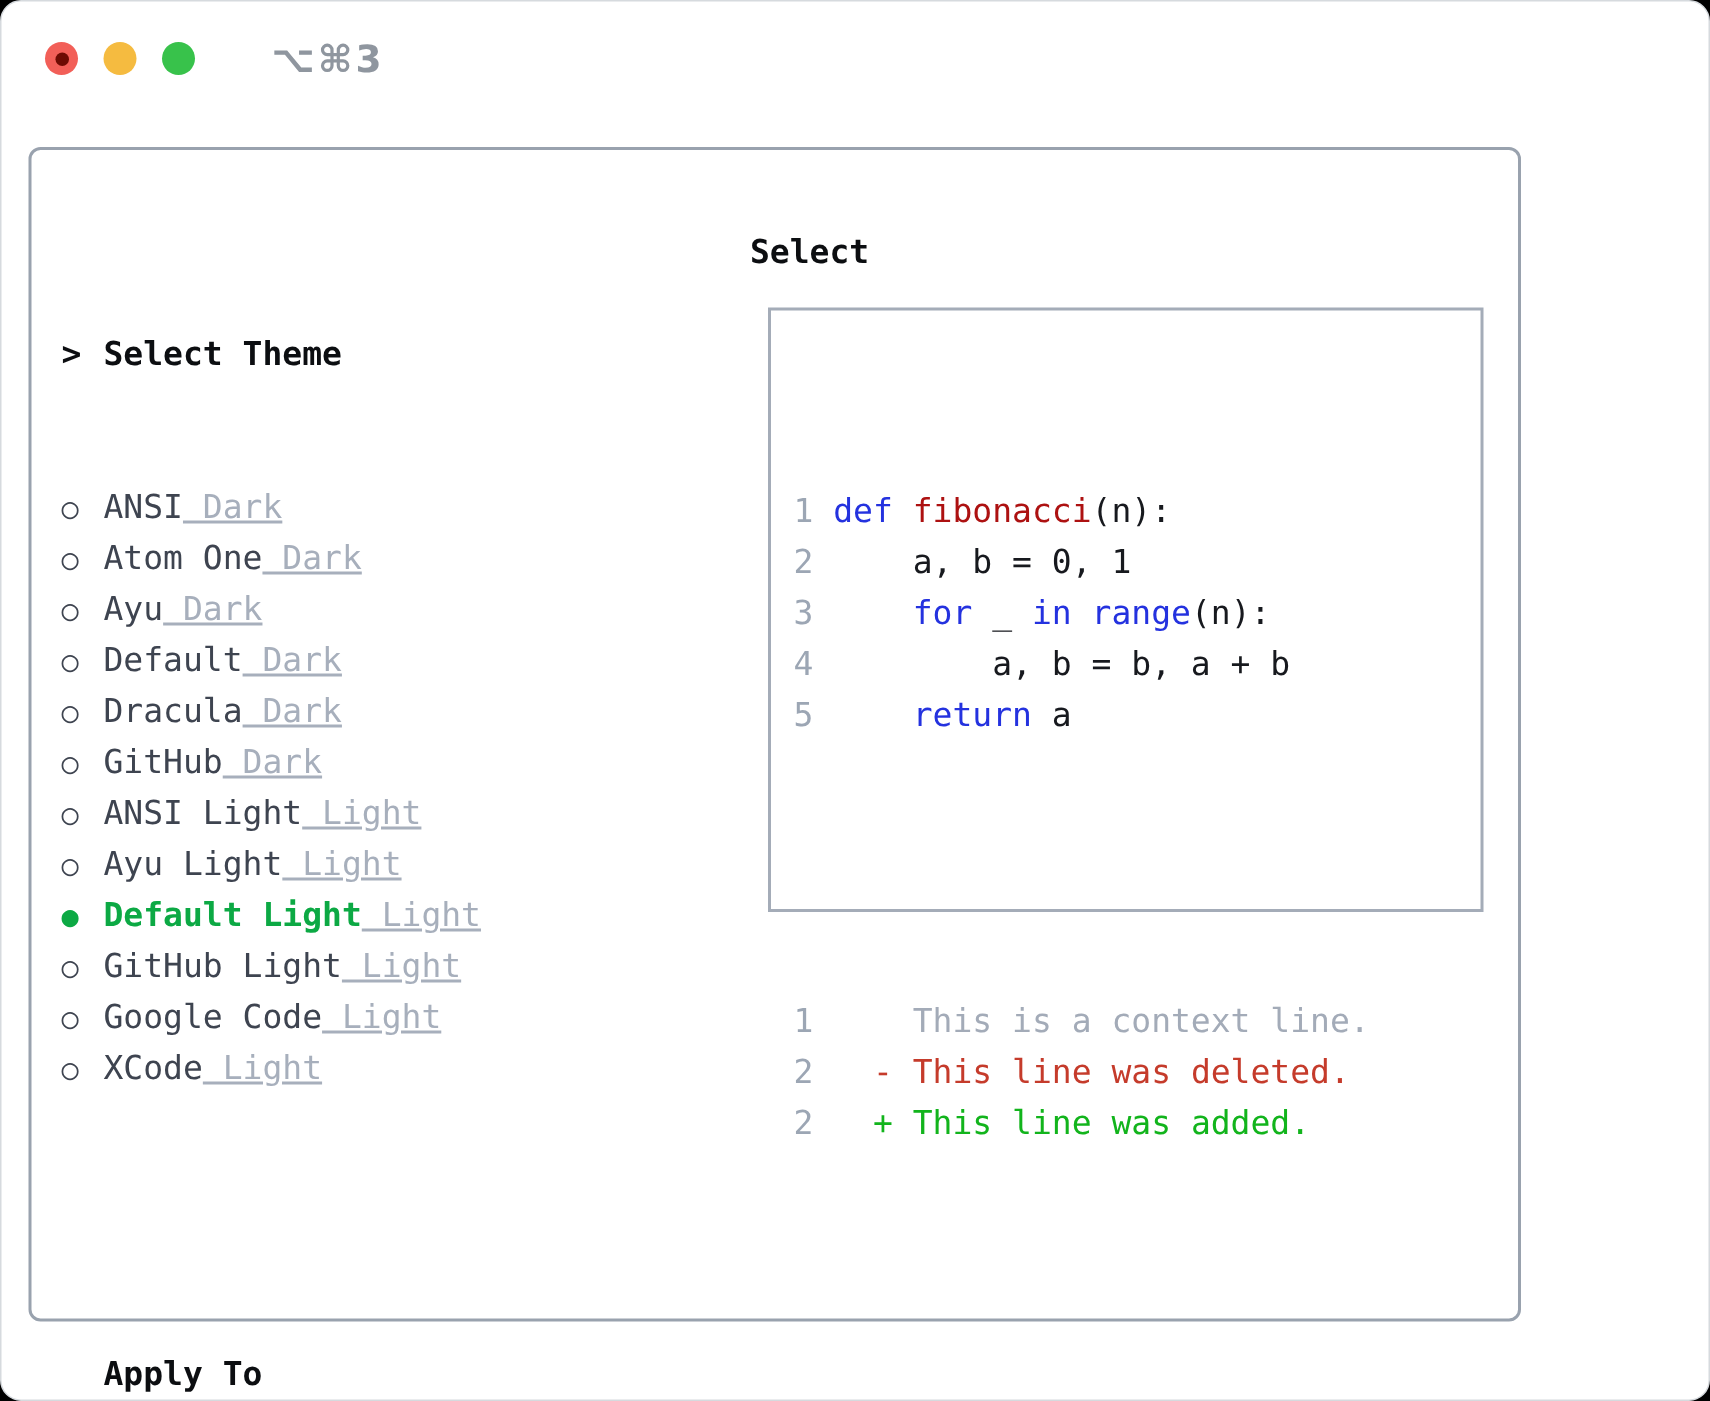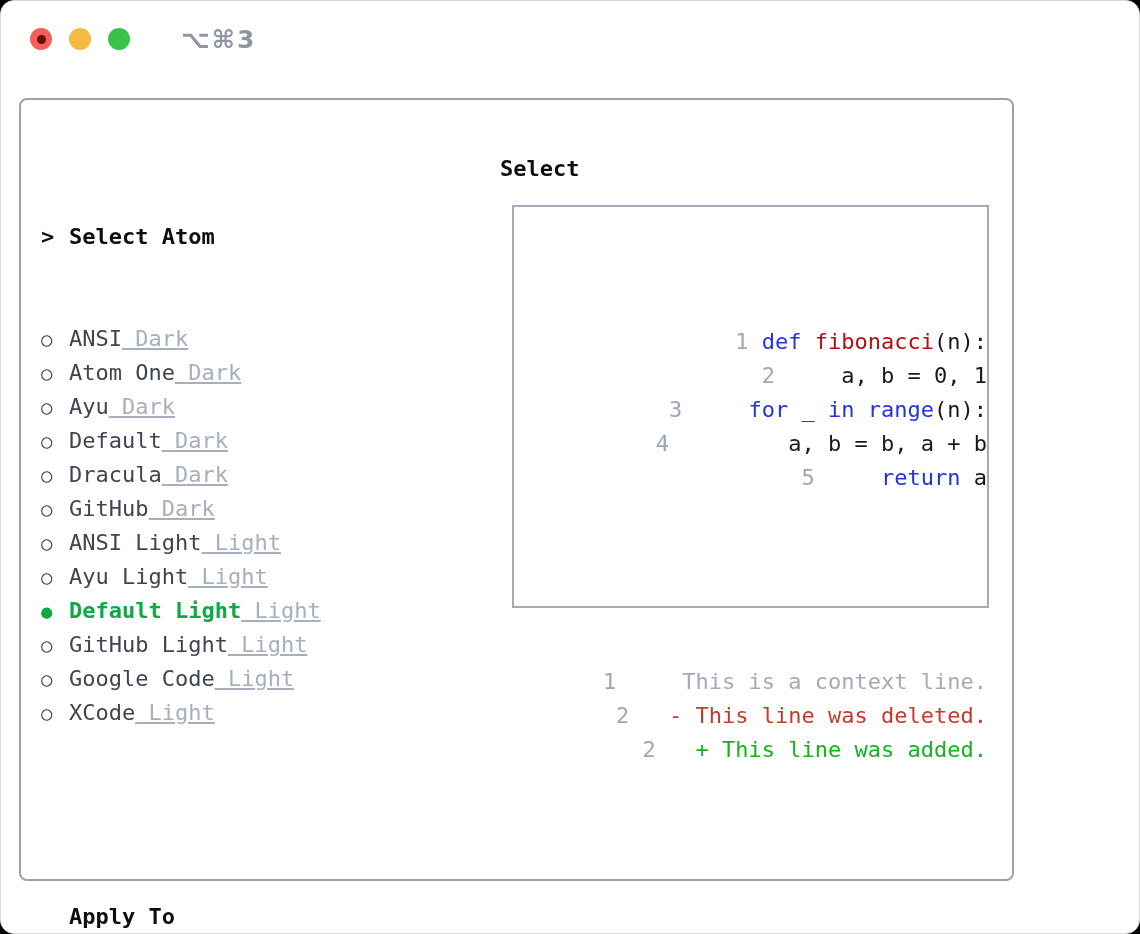--- a/index.html
+++ b/index.html
@@ -31,21 +31,21 @@
   .nm.sel{color:var(--green);font-weight:bold;}
   .tag{color:var(--tag);text-decoration:underline;}
   .spacer{height:34px;}
 
   .preview-title{position:absolute;left:479px;top:52px;font-size:22px;line-height:34px;font-weight:700;color:var(--headerc);}
   .preview-box{
     position:absolute;left:491px;top:105px;width:477px;height:403px;
     border:2px solid #a4acb8;background:#fff;
     padding:50px 0 0 15px;font-size:22px;line-height:34px;white-space:pre;
   }
-  .cline{height:34px;text-align:right;}
+  .cline{height:34px;}
   .ln{color:var(--num);}
   .c-kw{color:var(--kw);}
   .c-fn{color:var(--fn);}
   .c-plain{color:var(--plain);}
   .c-ctx{color:var(--ctx);}
   .c-del{color:var(--del);}
   .c-add{color:var(--add);}
 </style>
 </head>
 <body>
@@ -55,21 +55,21 @@
     <span class="dot red">
         <span class="dot-inner"></span>
       </span>
     <span class="dot yellow"></span>
     <span class="dot green"></span>
     <span class="win-title">⌥⌘3</span>
   </div>
 
   <div class="panel">
     <div class="left-col">
-      <div class="tline"><span class="marker hdr">&gt;</span><span class="hdr">Select Atom</span></div>
+      <div class="tline"><span class="marker hdr">&gt;</span><span class="hdr">Select Theme</span></div>
       <div id="theme-list"><div class="tline"><span class="marker circle">○</span><span class="nm">ANSI</span><span class="tag"> Dark</span></div><div class="tline"><span class="marker circle">○</span><span class="nm">Atom One</span><span class="tag"> Dark</span></div><div class="tline"><span class="marker circle">○</span><span class="nm">Ayu</span><span class="tag"> Dark</span></div><div class="tline"><span class="marker circle">○</span><span class="nm">Default</span><span class="tag"> Dark</span></div><div class="tline"><span class="marker circle">○</span><span class="nm">Dracula</span><span class="tag"> Dark</span></div><div class="tline"><span class="marker circle">○</span><span class="nm">GitHub</span><span class="tag"> Dark</span></div><div class="tline"><span class="marker circle">○</span><span class="nm">ANSI Light</span><span class="tag"> Light</span></div><div class="tline"><span class="marker circle">○</span><span class="nm">Ayu Light</span><span class="tag"> Light</span></div><div class="tline"><span class="marker circle sel">●</span><span class="nm sel">Default Light</span><span class="tag"> Light</span></div><div class="tline"><span class="marker circle">○</span><span class="nm">GitHub Light</span><span class="tag"> Light</span></div><div class="tline"><span class="marker circle">○</span><span class="nm">Google Code</span><span class="tag"> Light</span></div><div class="tline"><span class="marker circle">○</span><span class="nm">XCode</span><span class="tag"> Light</span></div></div>
       <div class="spacer"></div>
       <div class="tline"><span class="marker"></span><span class="hdr">Apply To</span></div>
       
       
       
       
     </div>
 
     <div class="preview-title">Select</div>

